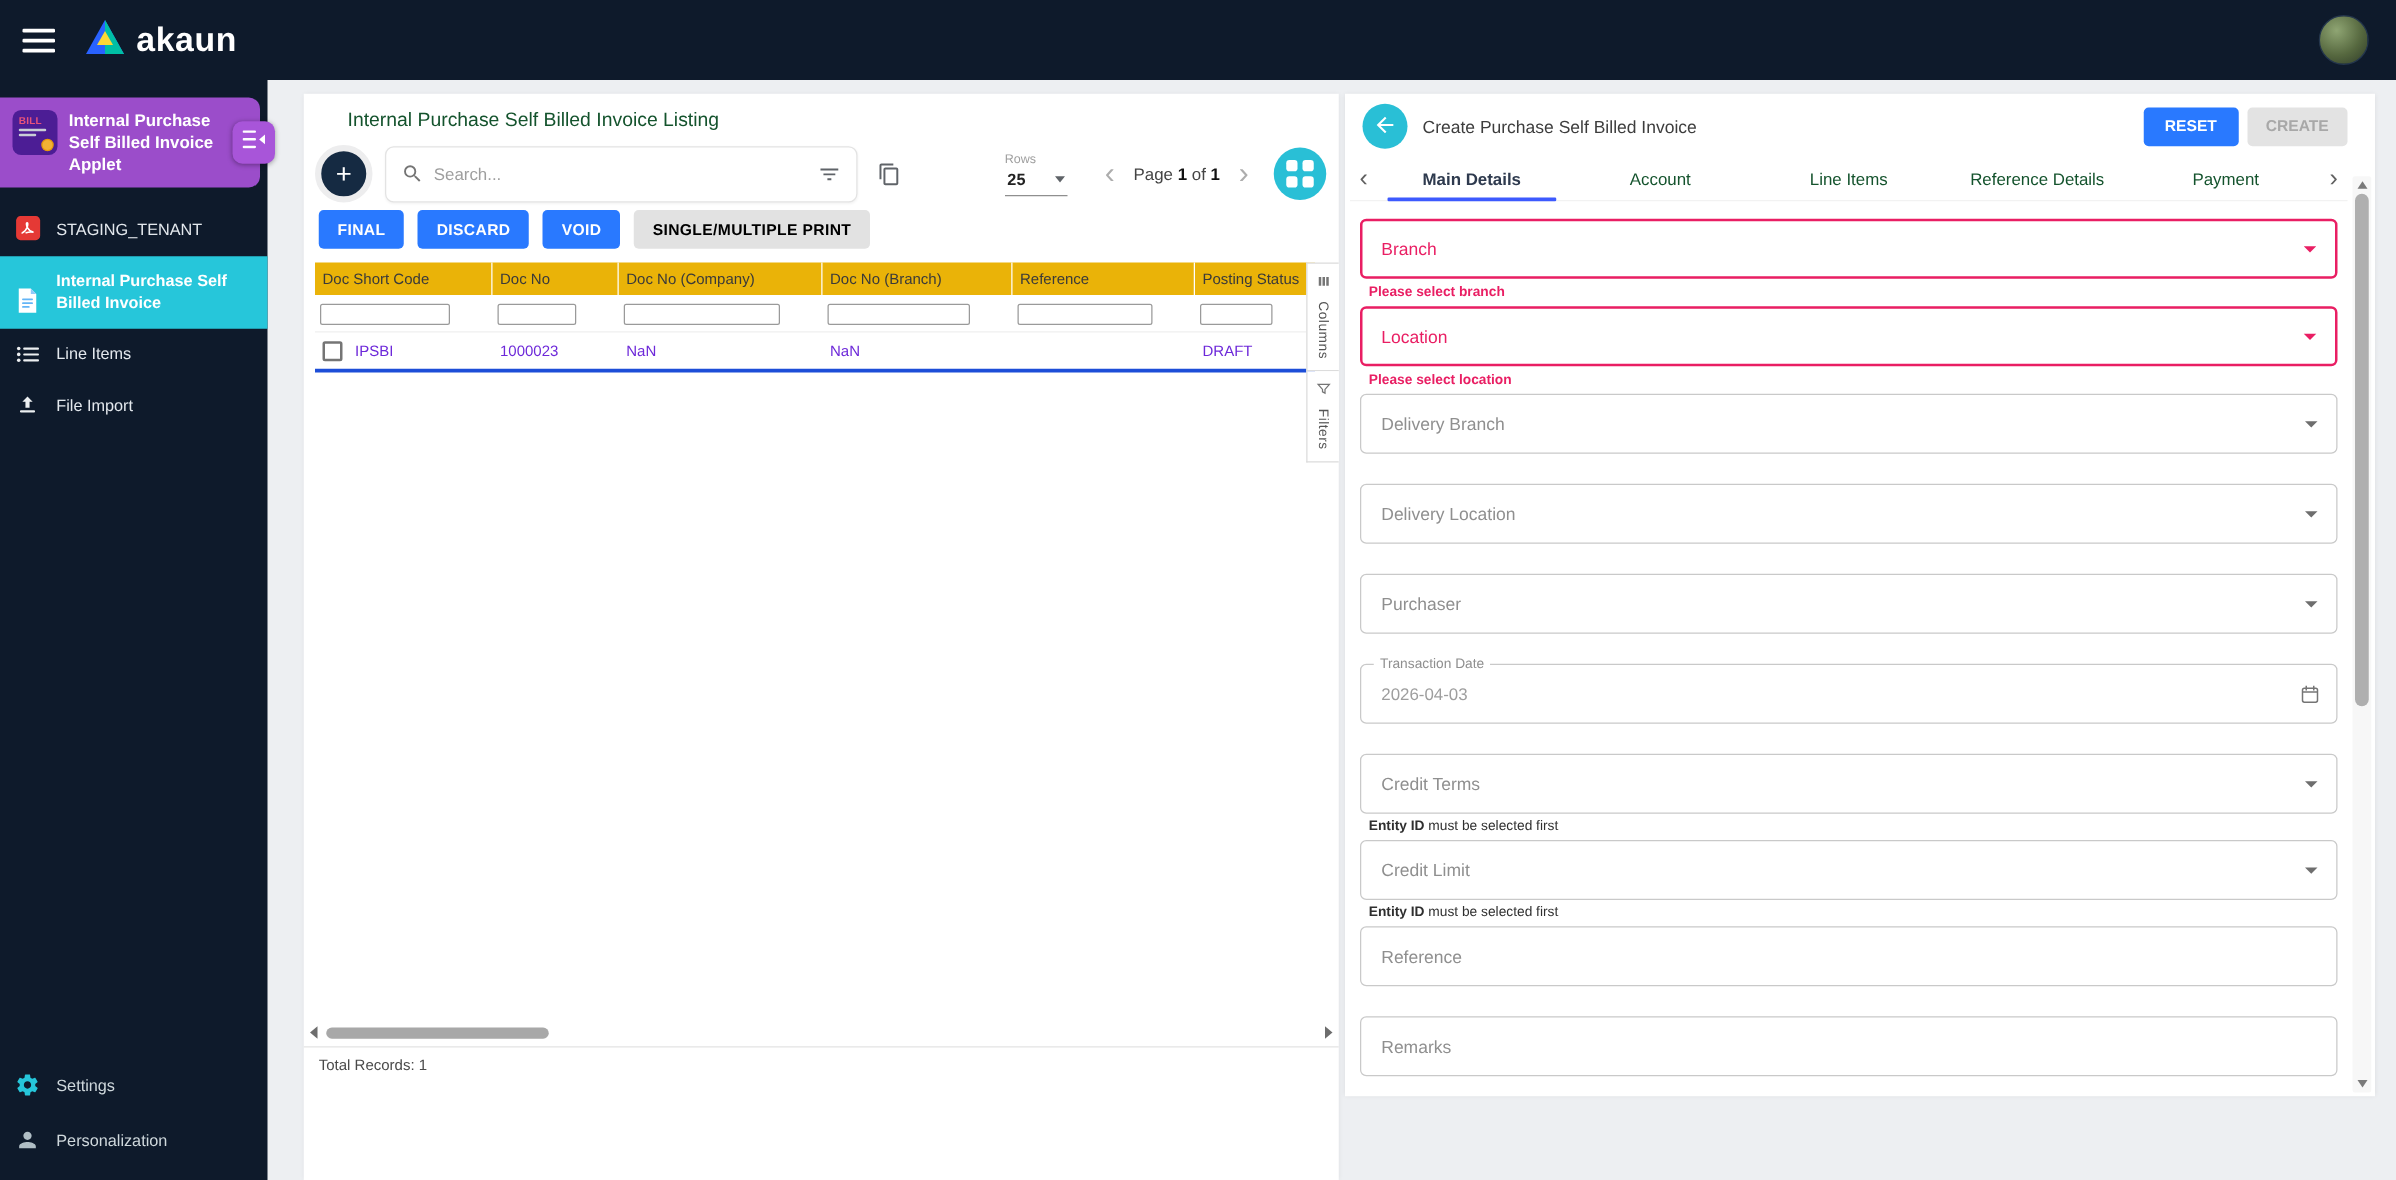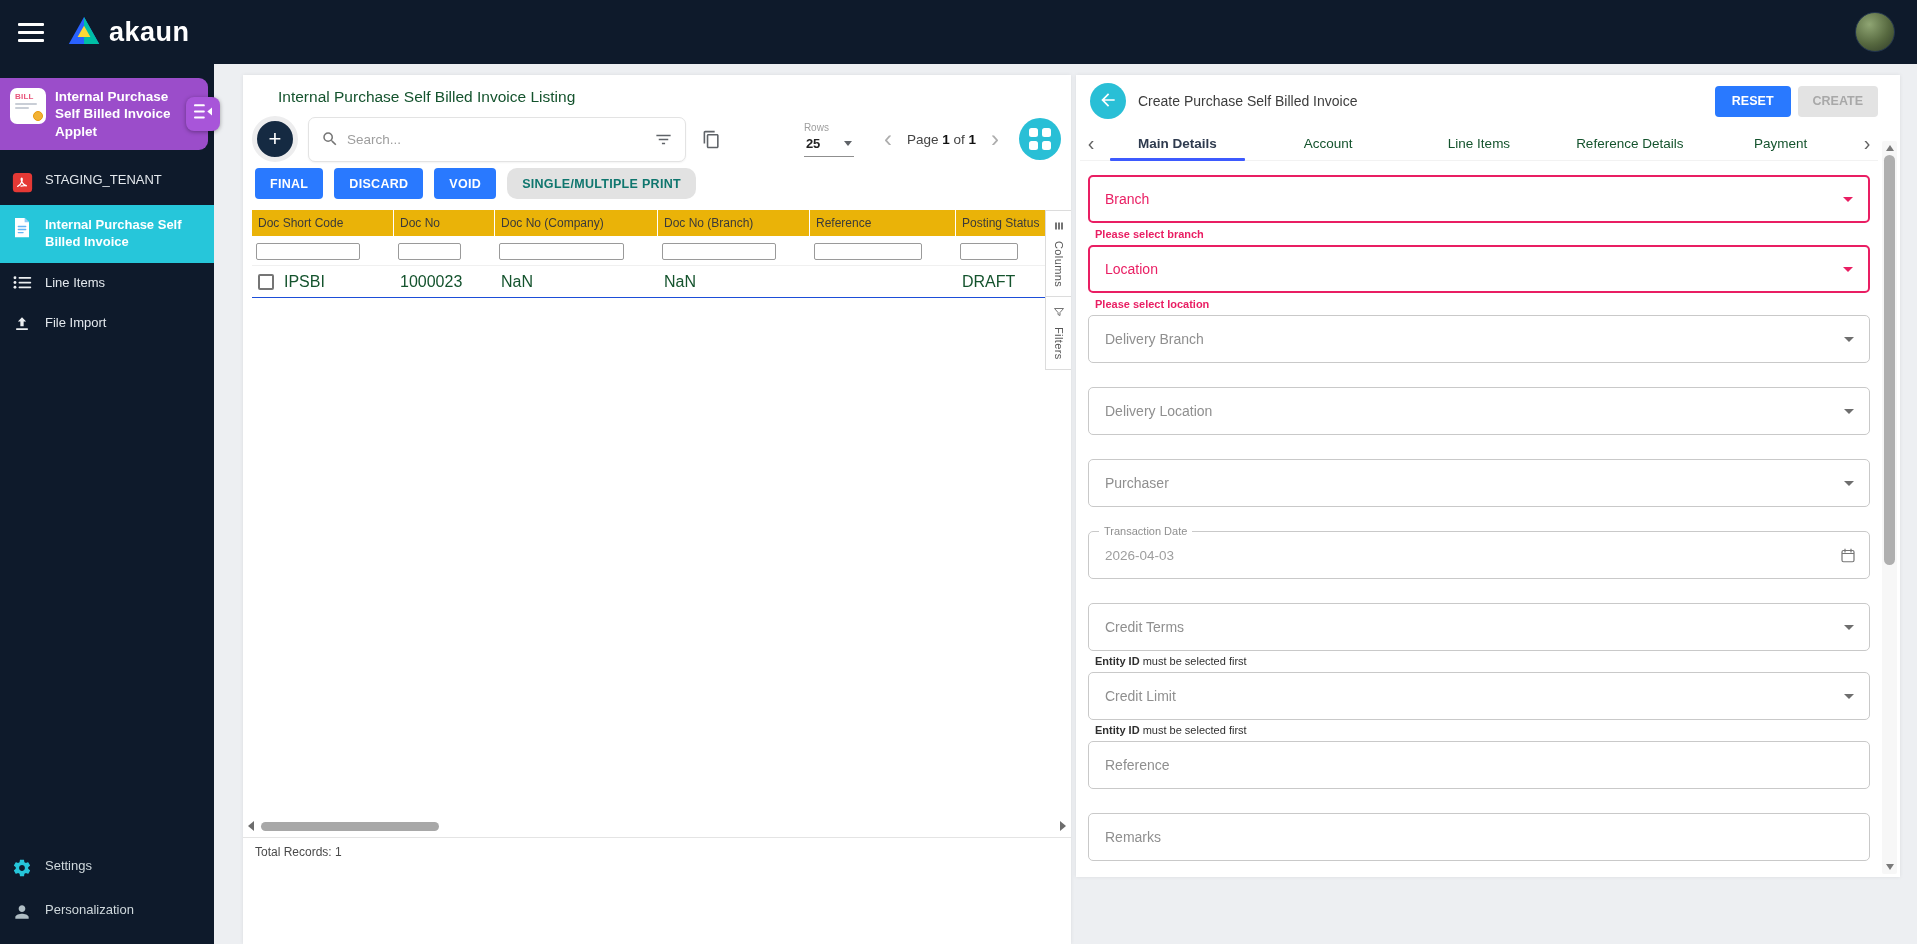--- a/index.html
+++ b/index.html
@@ -12,29 +12,29 @@
   .hamburger span { height:3px; background:#fff; border-radius:1px; }
   .brand { display:flex; align-items:center; gap:9px; }
   .brand-text { color:#fff; font-size:27px; font-weight:700; letter-spacing:.5px; }
   .topbar-spacer { flex:1; }
   .avatar { width:40px; height:40px; border-radius:50%; margin-right:22px; cursor:pointer;
             background: radial-gradient(circle at 35% 30%, #8FA573, #56683F 55%, #2E3A28 100%); border:1px solid #24364d; }
 
   
   .sidebar { position:absolute; top:64px; left:0; width:214px; bottom:0; background:#0E1A2B; z-index:20; }
   .applet-header { margin:14px 6px 10px 0; background:#9B4DCA; border-radius:0 9px 9px 0; display:flex; align-items:flex-start; gap:9px; padding:10px 30px 10px 10px; position:relative; min-height:66px; }
-  .applet-icon { width:36px; height:36px; background:#ffffff; border-radius:7px; padding:4px 5px; display:flex; flex-direction:column; gap:2px; position:relative; flex:none; }
+  .applet-icon { width:36px; height:36px; background:#4c1d95; border-radius:7px; padding:4px 5px; display:flex; flex-direction:column; gap:2px; position:relative; flex:none; }
   .bill-word { font-size:8px; font-weight:800; color:#E8537A; letter-spacing:.2px; }
   .bill-line { height:2px; background:#C9CED6; border-radius:1px; width:22px; }
   .bill-line.short { width:14px; }
   .bill-coin { position:absolute; right:3px; bottom:3px; width:10px; height:10px; border-radius:50%; background:#F2B234; border:1.5px solid #E89A0D; }
   .applet-title { color:#fff; font-weight:700; font-size:13.5px; line-height:1.28; }
   .collapse-btn { position:absolute; right:-12px; top:50%; transform:translateY(-50%); width:34px; height:34px; border-radius:8px; background:#A855D9; display:grid; place-items:center; cursor:pointer; box-shadow:0 1px 4px rgba(0,0,0,.35); }
 
-  .side-item { display:flex; align-items:flex-start; gap:11px; padding:12px 10px; color:#E3E8ED; font-size:13px; cursor:pointer; line-height:1.3; }
+  .side-item { display:flex; align-items:flex-end; gap:11px; padding:12px 10px; color:#E3E8ED; font-size:13px; cursor:pointer; line-height:1.3; }
   .side-item.active { background:#26C6DA; color:#fff; font-weight:600; }
   .s-icon { width:24px; display:grid; place-items:center; flex:none; }
   .sidebar-footer { position:absolute; bottom:10px; left:0; right:0; }
   .sidebar-footer .side-item { color:#CFD8DC; }
 
   
   .main { position:absolute; top:64px; left:214px; right:0; bottom:0; background:#EDEFF2; }
   .listing-panel { position:absolute; left:29px; top:11px; width:828px; bottom:0; background:#fff; box-shadow:0 0 4px rgba(0,0,0,.08); }
   .form-panel { position:absolute; left:862px; top:11px; width:824px; height:802px; background:#fff; box-shadow:0 0 4px rgba(0,0,0,.08); }
 
@@ -54,31 +54,31 @@
   .caret-sm { width:0; height:0; border-left:4.5px solid transparent; border-right:4.5px solid transparent; border-top:5px solid #5F6368; }
   .pagination { display:flex; align-items:center; gap:15px; margin-right:20px; font-size:13.5px; color:#444; }
   .p-chev { font-size:24px; color:#ADADAD; line-height:1; cursor:pointer; user-select:none; }
   .page-text b { font-weight:700; color:#111; }
   .grid-btn { width:42px; height:42px; border-radius:50%; background:#29BFD6; display:grid; place-items:center; cursor:pointer; border:none; flex:none; }
   .grid-ic { display:grid; grid-template-columns:9px 9px; gap:3.5px; }
   .grid-ic span { width:9px; height:9px; background:#fff; border-radius:2.5px; }
 
   .action-row { position:absolute; top:93px; left:12px; display:flex; gap:11px; }
   .action-btn { height:31px; padding:0 15px; border:none; border-radius:4px; background:#2979FF; color:#fff; font-size:12.5px; font-weight:700; letter-spacing:.3px; cursor:pointer; font-family:inherit; }
-  .action-btn.disabled { background:#E2E2E2; color:#0f766e; cursor:default;border-radius:10px; }
+  .action-btn.disabled { background:#E2E2E2; color:#000000; cursor:default; }
 
   .thead { position:absolute; top:135px; left:9px; right:19px; height:26px; display:flex; background:#eab308; }
   .th { font-size:12px; color:#3A3A3A; line-height:26px; padding-left:6px; border-right:1.5px solid #fff; overflow:hidden; white-space:nowrap; cursor:pointer; }
   .th:last-child { border-right:none; }
   .c0{width:142px;} .c1{width:101px;} .c2{width:163px;} .c3{width:152px;} .c4{width:146px;} .c5{flex:1;}
   .tfilter { position:absolute; top:161px; left:9px; right:19px; height:30px; display:flex; align-items:center; border-bottom:1px solid #F0F0F0; }
   .tf { padding-left:4px; }
   .filter-input { width:calc(100% - 34px); height:17px; border:1px solid #9A9A9A; border-radius:2px; background:#fff; outline:none; font-size:11px; padding:0 3px; font-family:inherit; }
   .tbody { position:absolute; top:191px; left:9px; right:19px; }
-  .trow { height:32px; display:flex; align-items:center; border-bottom:1px solid #1d4ed8; font-size:16px; color:#14532d; cursor:pointer; }
+  .trow { height:32px; display:flex; align-items:center; border-bottom:3px solid #1d4ed8; font-size:12px; color:#6d28d9; cursor:pointer; }
   .td { padding-left:6px; overflow:hidden; white-space:nowrap; display:flex; align-items:center; gap:10px; height:100%; }
   .cbx { width:16px; height:16px; border:2px solid #757575; border-radius:2px; background:#fff; flex:none; cursor:pointer; }
 
   .side-strip { position:absolute; top:135px; right:0; width:26px; }
   .strip-tab { border-left:1px solid #DCDCDC; border-bottom:1px solid #DCDCDC; background:#fff; display:flex; flex-direction:column; align-items:center; padding:7px 0 9px; gap:5px; cursor:pointer; }
   .strip-tab:first-child { border-top:1px solid #DCDCDC; }
   .strip-label { writing-mode:vertical-rl; font-size:11px; color:#555; letter-spacing:.4px; }
 
   .hscroll { position:absolute; left:5px; right:5px; top:744px; height:14px; display:flex; align-items:center; gap:4px; }
   .hs-arrow { width:0; height:0; border-top:5px solid transparent; border-bottom:5px solid transparent; cursor:pointer; }

